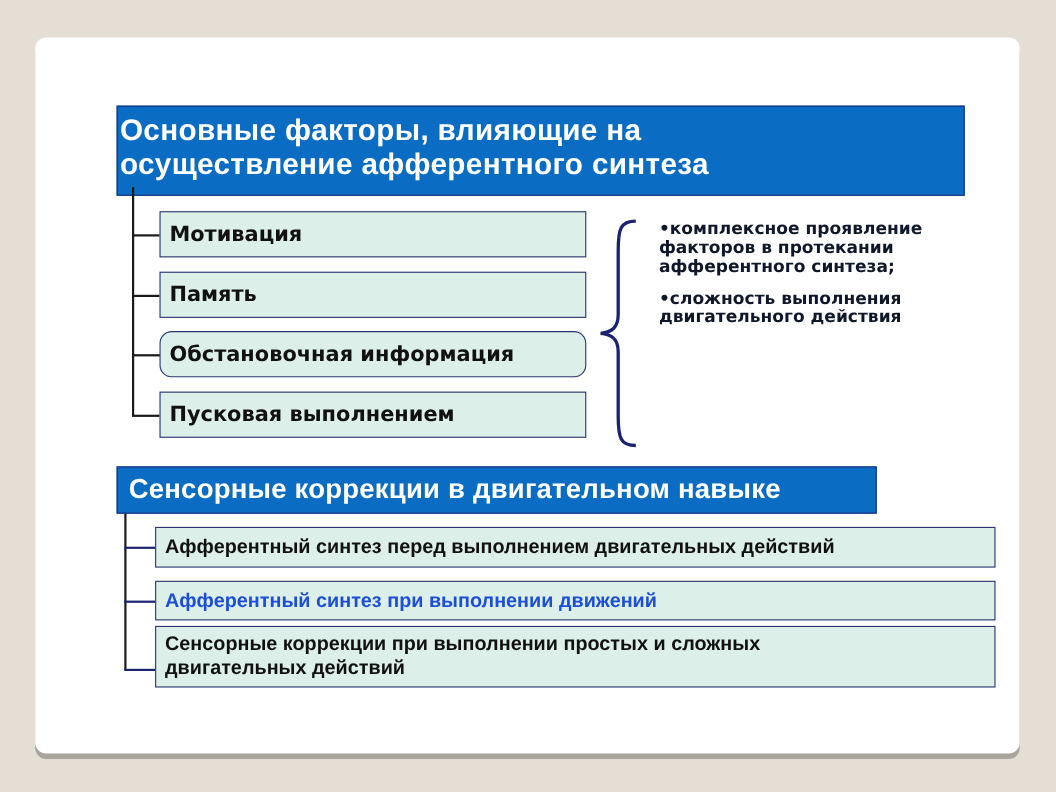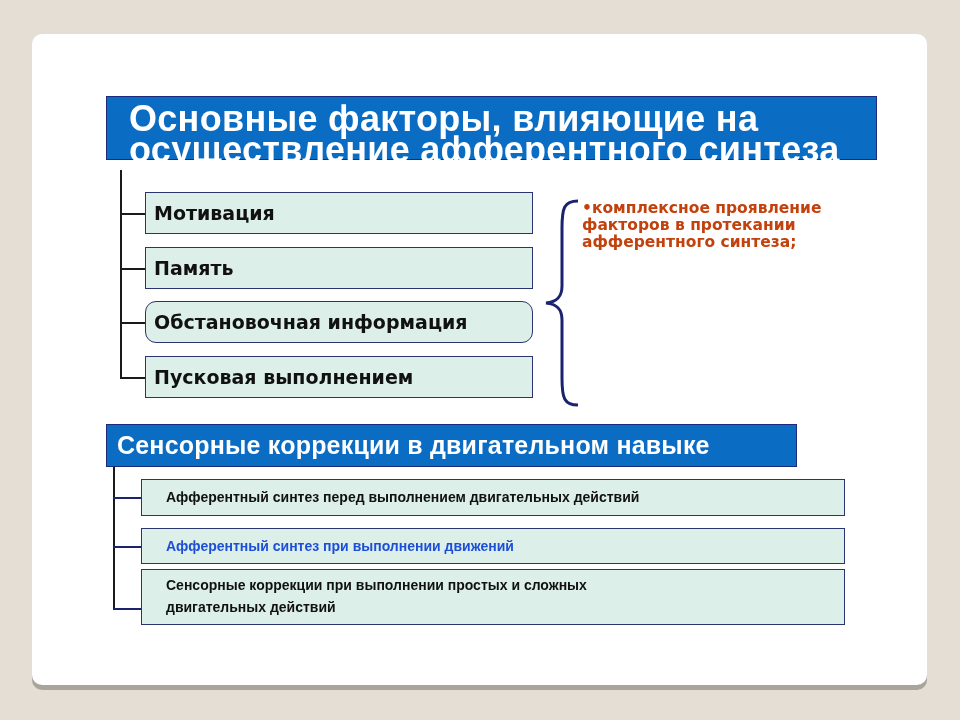--- a/index.html
+++ b/index.html
@@ -11,38 +11,38 @@
   .card {
     position: absolute; left: 32px; top: 34px; width: 895px; height: 651px;
     background: #ffffff; border-radius: 10px;
     box-shadow: 0 5px 0 #aaa59c;
   }
   .bar {
     position: absolute; background: #0b6cc4; border: 1.5px solid #1b2a7a;
     color: #ffffff; font-family: "Liberation Sans", sans-serif; font-weight: bold;
     box-sizing: border-box;
   }
-  .bar1 { left: 106px; top: 96px; width: 771px; height: 64px; font-size: 36px; line-height: 31px; padding: 6px 22px; letter-spacing: 0.3px; }
+  .bar1 { left: 106px; top: 96px; width: 771px; height: 82px; font-size: 27px; line-height: 31px; padding: 6px 2px; letter-spacing: 0.3px; }
   .bar2 { left: 106px; top: 424px; width: 691px; height: 43px; font-size: 25px; line-height: 41px; padding: 0 10px; letter-spacing: 0.2px; }
   .line { position: absolute; background: #1a1a1a; }
   .box {
     position: absolute; background: #dcefe8; border: 1.5px solid #2b3470;
     box-sizing: border-box; color: #111111; font-weight: bold;
     font-family: "DejaVu Sans", sans-serif;
   }
   .fbox { left: 145px; width: 388px; height: 42px; font-size: 19px; line-height: 40px; padding-left: 8px; }
-  .sbox { left: 141px; width: 704px; font-size: 14px; padding-left: 24px; font-family: "Liberation Sans", sans-serif; }
+  .sbox { left: 141px; width: 764px; font-size: 18px; padding-left: 8px; font-family: "Liberation Sans", sans-serif; }
   .navy { color: #1d4ed8; }
   .blk { color: #1d4ed8; }
   .note {
     position: absolute; left: 582px; top: 200px; width: 290px;
     font-weight: bold; font-size: 15.5px; line-height: 17px;
   }
   .note .head { color: #a01622; margin-bottom: 14px; }
-  .note .bul { color: #c2410c; margin-bottom: 12px; }
+  .note .bul { color: #0f172a; margin-bottom: 12px; margin-left: 17px; }
   .brace { position: absolute; left: 542px; top: 198px; }
 </style>
 </head>
 <body>
 
 <div class="card"></div>
 
 <div class="bar bar1">
   <div>Основные факторы, влияющие на</div>
   <div>осуществление афферентного синтеза</div>
@@ -58,20 +58,21 @@
 <div class="box fbox" style="top:247px;">Память</div>
 <div class="box fbox" style="top:301px;border-radius:11px;">Обстановочная информация</div>
 <div class="box fbox" style="top:356px;">Пусковая выполнением</div>
 
 <svg class="brace" width="40" height="210" viewBox="0 0 40 210">
   <path d="M36 3 C22 3 20 10 20 30 L20 88 C20 100 14 104 4 105 C14 106 20 110 20 122 L20 180 C20 200 22 207 36 207" fill="none" stroke="#1a2370" stroke-width="3"></path>
 </svg>
 
 <div class="note">
   <div class="bul">•комплексное проявление факторов в протекании афферентного синтеза;</div>
+  <div class="bul">•сложность выполнения двигательного действия</div>
 </div>
 
 <div class="bar bar2">
   <span>Сенсорные коррекции в двигательном навыке</span>
 </div>
 
 <div class="line" style="left:113px;top:467px;width:1.5px;height:142px;"></div>
 <div class="line" style="left:113px;top:497px;width:28px;height:1.5px;background:#1a2370;"></div>
 <div class="line" style="left:113px;top:546px;width:28px;height:1.5px;background:#1a2370;"></div>
 <div class="line" style="left:113px;top:608px;width:28px;height:1.5px;background:#1a2370;"></div>

